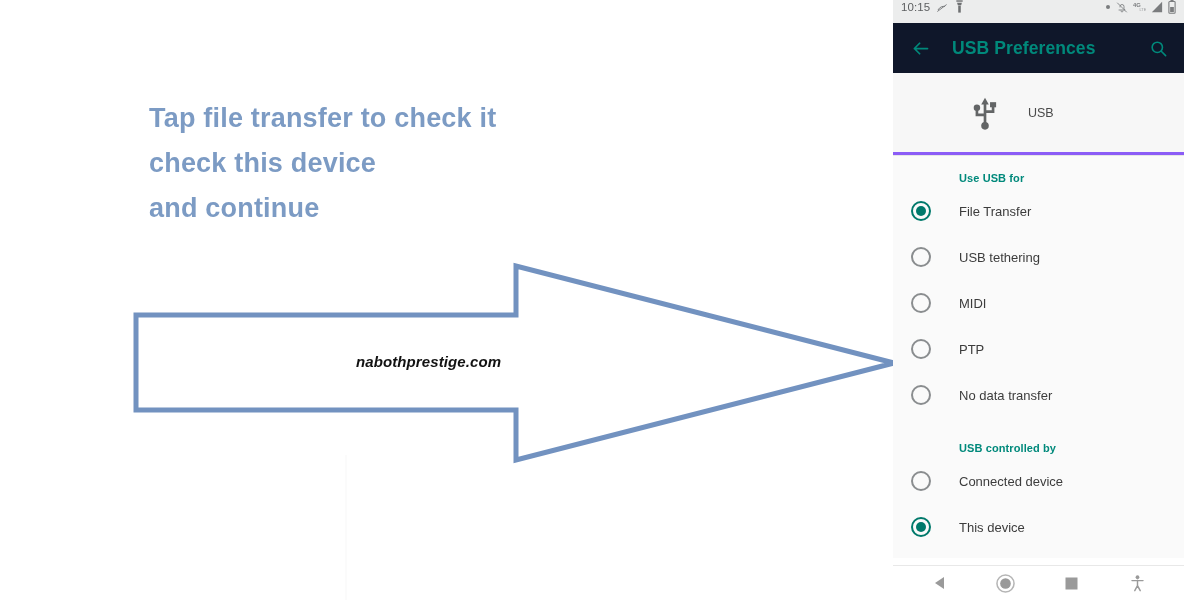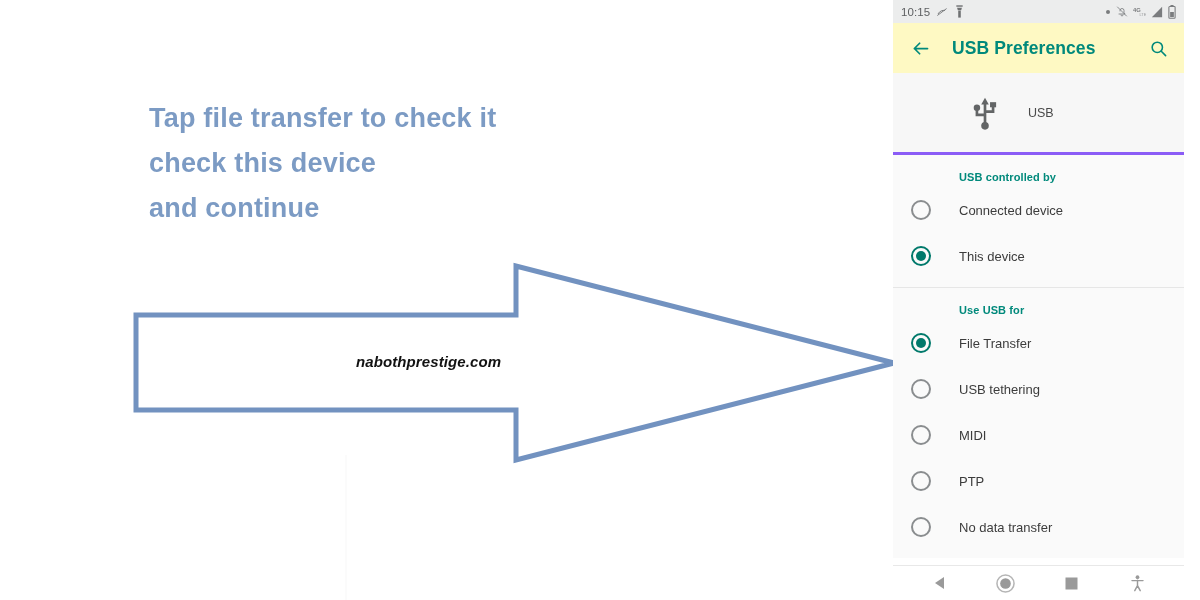--- a/index.html
+++ b/index.html
@@ -35,30 +35,30 @@
     position: absolute; left: 345px; top: 455px;
     width: 2px; height: 145px; background: #fbfbfb;
   }
 
   
   #phone { position: absolute; left: 893px; top: 0; width: 291px; height: 600px; background:#ffffff; }
 
   
   #status-bar {
     position: relative; height: 23px; background: #eceded;
-    display: flex; align-items: center; padding: 0 8px;
+    display: flex; align-items: flex-start; padding: 0 8px;
   }
   #status-left { display:flex; align-items:center; gap:6px; }
   #clock { font-size: 11.5px; color: #5d5f61; letter-spacing:.1px; }
   #status-right { margin-left:auto; display:flex; align-items:center; gap:5px; }
   .sb-ic { display:block; }
 
   
   #app-bar {
-    height: 50px; background:#fef9c3; display:flex; align-items:center;
+    height: 50px; background:#0f172a; display:flex; align-items:center;
     padding: 0 14px 0 14px;
   }
   #back-btn { width: 26px; height:26px; display:flex; align-items:center; justify-content:center; cursor:pointer; }
   #app-title {
     margin-left: 19px; font-size: 17.5px; font-weight: bold; color:#00897B;
     letter-spacing: .1px;
   }
   #search-btn { margin-left:auto; width:24px; height:24px; display:flex; align-items:center; justify-content:center; cursor:pointer; }
 
   
@@ -180,76 +180,76 @@
           <circle cx="15" cy="33.5" r="4" fill="#636566"></circle>
           <path d="M15 22 L6.5 22 L6.5 16" stroke="#636566" stroke-width="2.8" fill="none"></path>
           <circle cx="6.5" cy="14.5" r="3.4" fill="#636566"></circle>
           <path d="M15 18.5 L23.5 18.5 L23.5 13" stroke="#636566" stroke-width="2.8" fill="none"></path>
           <rect x="20.3" y="8.6" width="6.4" height="5.4" fill="#636566"></rect>
         </svg>
       </div>
       <div id="usb-hero-label">USB</div>
     </div>
 
+    <div class="section alt">
+      <div class="section-title">Use USB for</div>
+
+      <div class="radio-row">
+        <span class="radio checked">
+          <span class="ring"></span>
+            <span class="dot"></span>
+        </span>
+        <span class="radio-label">File Transfer</span>
+      </div>
+
+      <div class="radio-row">
+        <span class="radio">
+          <span class="ring"></span>
+        </span>
+        <span class="radio-label">USB tethering</span>
+      </div>
+
+      <div class="radio-row">
+        <span class="radio">
+          <span class="ring"></span>
+        </span>
+        <span class="radio-label">MIDI</span>
+      </div>
+
+      <div class="radio-row">
+        <span class="radio">
+          <span class="ring"></span>
+        </span>
+        <span class="radio-label">PTP</span>
+      </div>
+
+      <div class="radio-row">
+        <span class="radio">
+          <span class="ring"></span>
+        </span>
+        <span class="radio-label">No data transfer</span>
+      </div>
+    </div>
+
     <div class="section">
       <div class="section-title">USB controlled by</div>
 
       <div class="radio-row">
         <span class="radio">
           <span class="ring"></span>
         </span>
         <span class="radio-label">Connected device</span>
       </div>
 
       <div class="radio-row">
         <span class="radio checked">
           <span class="ring"></span>
             <span class="dot"></span>
         </span>
         <span class="radio-label">This device</span>
-      </div>
-    </div>
-
-    <div class="section alt">
-      <div class="section-title">Use USB for</div>
-
-      <div class="radio-row">
-        <span class="radio checked">
-          <span class="ring"></span>
-            <span class="dot"></span>
-        </span>
-        <span class="radio-label">File Transfer</span>
-      </div>
-
-      <div class="radio-row">
-        <span class="radio">
-          <span class="ring"></span>
-        </span>
-        <span class="radio-label">USB tethering</span>
-      </div>
-
-      <div class="radio-row">
-        <span class="radio">
-          <span class="ring"></span>
-        </span>
-        <span class="radio-label">MIDI</span>
-      </div>
-
-      <div class="radio-row">
-        <span class="radio">
-          <span class="ring"></span>
-        </span>
-        <span class="radio-label">PTP</span>
-      </div>
-
-      <div class="radio-row">
-        <span class="radio">
-          <span class="ring"></span>
-        </span>
-        <span class="radio-label">No data transfer</span>
       </div>
     </div>
 
     <div id="nav-bar">
       <div class="nav-btn">
         <svg width="14" height="14" viewBox="0 0 14 14">
           <path d="M11 1 L2 7 L11 13 Z" fill="#9a9a9a"></path>
         </svg>
       </div>
       <div class="nav-btn">

